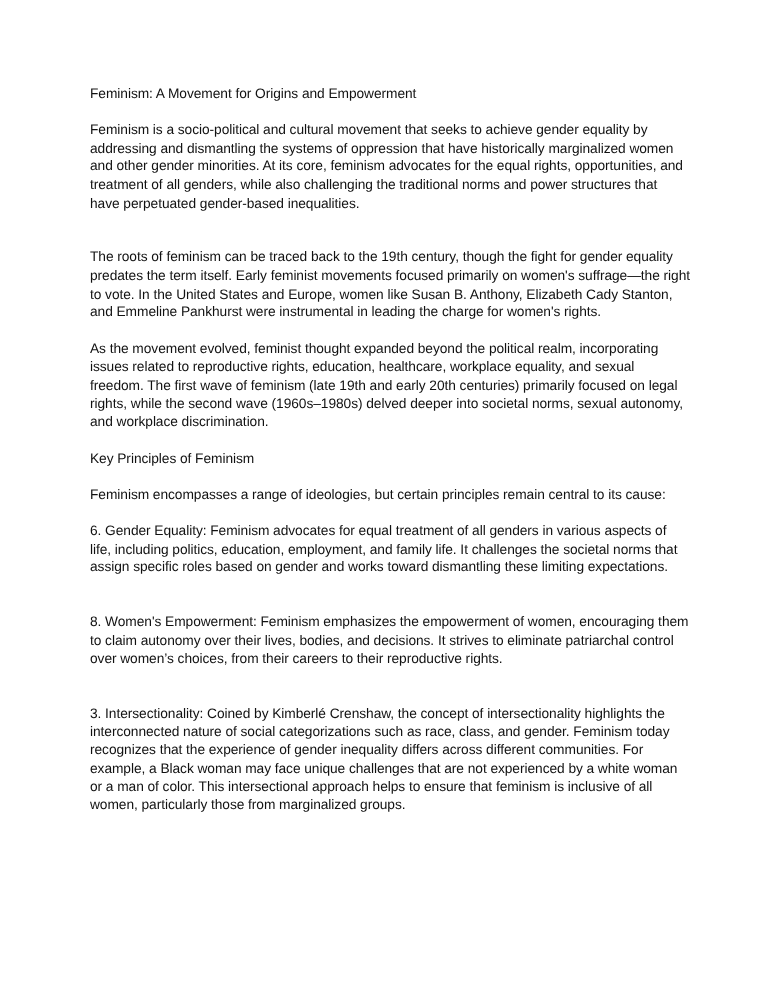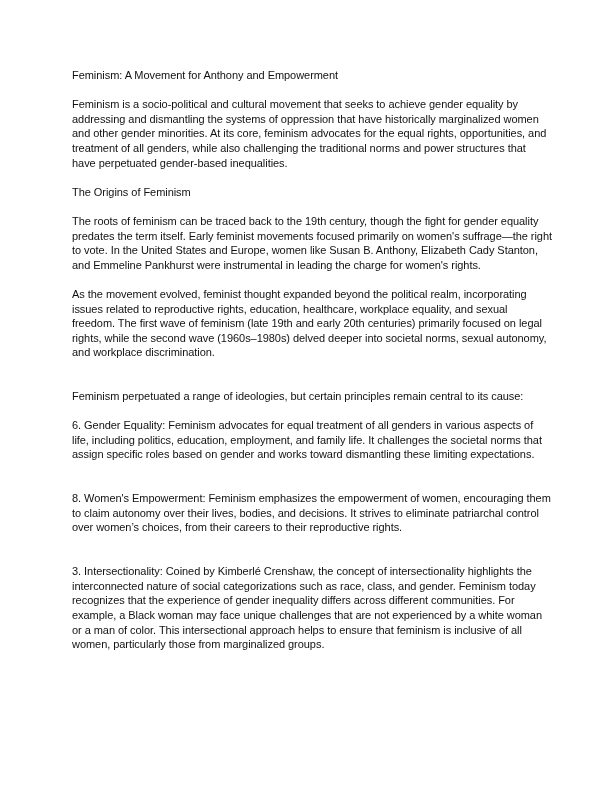--- a/index.html
+++ b/index.html
@@ -11,33 +11,33 @@
       letter-spacing: -0.05px;
     }
     .page p { margin: 0; white-space: normal; }
     .gap { height: 14.6px; }
     .gap2 { height: 29.2px; }
   </style>
 </head>
 <body>
 
 <div class="page">
-  <p>Feminism: A Movement for Anthony and Empowerment</p>
+  <p>Feminism: A Movement for Origins and Empowerment</p>
   <div class="gap"></div>
   <p>Feminism is a socio-political and cultural movement that seeks to achieve gender equality by addressing and dismantling the systems of oppression that have historically marginalized women and other gender minorities. At its core, feminism advocates for the equal rights, opportunities, and treatment of all genders, while also challenging the traditional norms and power structures that have perpetuated gender-based inequalities.</p>
   <div class="gap"></div>
 
-  <p>The Origins of Feminism</p>
   <div class="gap"></div>
   <p>The roots of feminism can be traced back to the 19th century, though the fight for gender equality predates the term itself. Early feminist movements focused primarily on women's suffrage—the right to vote. In the United States and Europe, women like Susan B. Anthony, Elizabeth Cady Stanton, and Emmeline Pankhurst were instrumental in leading the charge for women's rights.</p>
   <div class="gap"></div>
   <p>As the movement evolved, feminist thought expanded beyond the political realm, incorporating issues related to reproductive rights, education, healthcare, workplace equality, and sexual freedom. The first wave of feminism (late 19th and early 20th centuries) primarily focused on legal rights, while the second wave (1960s–1980s) delved deeper into societal norms, sexual autonomy, and workplace discrimination.</p>
   <div class="gap"></div>
 
+  <p>Key Principles of Feminism</p>
   <div class="gap"></div>
-  <p>Feminism perpetuated a range of ideologies, but certain principles remain central to its cause:</p>
+  <p>Feminism encompasses a range of ideologies, but certain principles remain central to its cause:</p>
   <div class="gap"></div>
   <p>6. Gender Equality: Feminism advocates for equal treatment of all genders in various aspects of life, including politics, education, employment, and family life. It challenges the societal norms that assign specific roles based on gender and works toward dismantling these limiting expectations.</p>
   <div class="gap2"></div>
   <p>8. Women's Empowerment: Feminism emphasizes the empowerment of women, encouraging them to claim autonomy over their lives, bodies, and decisions. It strives to eliminate patriarchal control over women’s choices, from their careers to their reproductive rights.</p>
   <div class="gap2"></div>
   <p>3. Intersectionality: Coined by Kimberlé Crenshaw, the concept of intersectionality highlights the interconnected nature of social categorizations such as race, class, and gender. Feminism today recognizes that the experience of gender inequality differs across different communities. For example, a Black woman may face unique challenges that are not experienced by a white woman or a man of color. This intersectional approach helps to ensure that feminism is inclusive of all women, particularly those from marginalized groups.</p>
 </div>
 
 </body></html>

